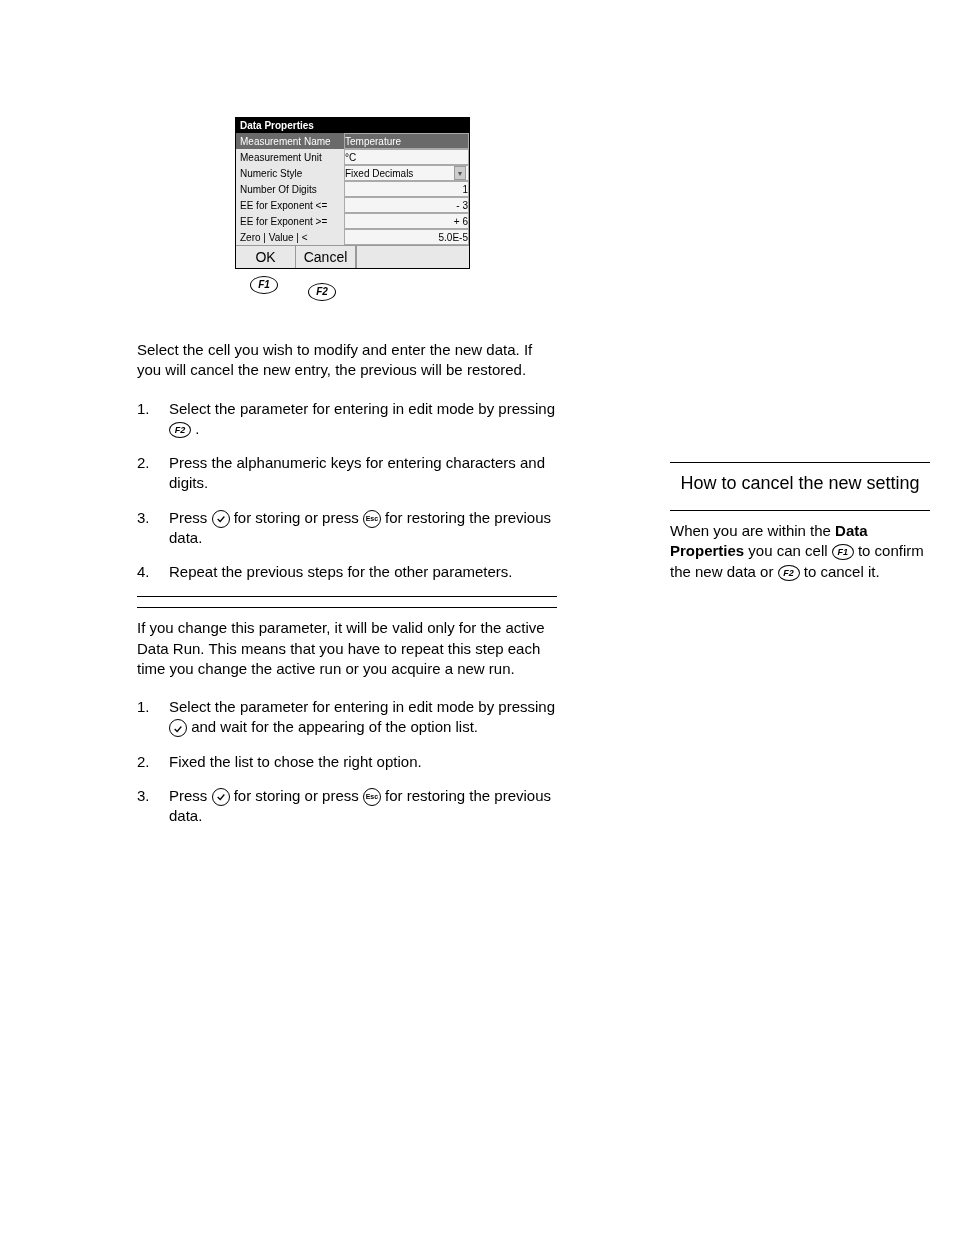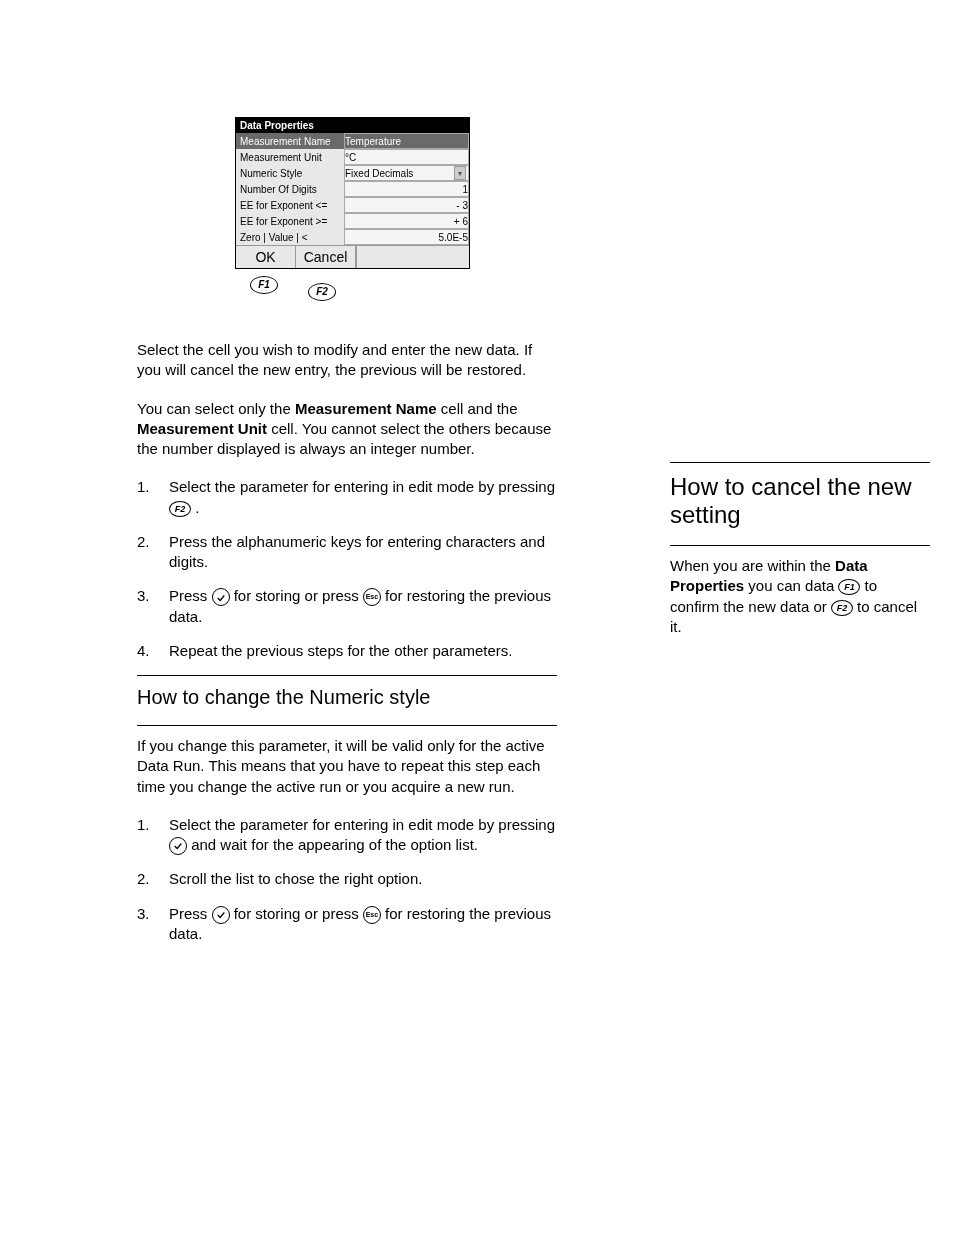--- a/index.html
+++ b/index.html
@@ -185,23 +185,20 @@
   <span class="keyicon">F1</span>
 </div>
 <div class="fkey-under" style="left:308px; top:282px;">
   <span class="keyicon">F2</span>
 </div>
 
 <div class="content" style="left:137px; top:340px; width:420px;">
 
   <p class="para">Select the cell you wish to modify and enter the new data. If you will cancel the new entry, the previous will be restored.</p>
 
-  <p class="para">
-    <span>You can select only the </span><span class="bold">Measurement Name</span><span> cell and the </span><span class="bold">Measurement Unit</span><span> cell. You cannot select the others because the number displayed is always an integer number.</span>
-  </p>
 
 
   <div class="step">
     <div class="step-num">1.</div>
     <div class="step-body">
       <span>Select the parameter for entering in edit mode by pressing </span>
       <span class="keyicon small inline-key">F2</span>
       <span>.</span>
     </div>
   </div>
@@ -223,62 +220,61 @@
       <span> for restoring the previous data.</span>
     </div>
   </div>
 
   <div class="step">
     <div class="step-num">4.</div>
     <div class="step-body">Repeat the previous steps for the other parameters.</div>
   </div>
 
   <hr class="rule">
-  <div class="heading">How to change the Numeric style</div>
   <hr class="rule">
 
   <p class="para">If you change this parameter, it will be valid only for the active Data Run. This means that you have to repeat this step each time you change the active run or you acquire a new run.</p>
 
 
   <div class="step">
     <div class="step-num">1.</div>
     <div class="step-body">
       <span>Select the parameter for entering in edit mode by pressing </span>
       <span class="keyicon round inline-key"><svg viewBox="0 0 12 12">
             <path d="M2 6 L5 9 L10 3" fill="none" stroke="#000" stroke-width="1.5"></path>
           </svg></span>
       <span> and wait for the appearing of the option list.</span>
     </div>
   </div>
 
   <div class="step">
     <div class="step-num">2.</div>
-    <div class="step-body">Scroll the list to chose the right option.</div>
+    <div class="step-body">Fixed the list to chose the right option.</div>
   </div>
 
   <div class="step">
     <div class="step-num">3.</div>
     <div class="step-body">
       <span>Press </span>
       <span class="keyicon round inline-key"><svg viewBox="0 0 12 12">
             <path d="M2 6 L5 9 L10 3" fill="none" stroke="#000" stroke-width="1.5"></path>
           </svg></span>
       <span> for storing or press </span>
       <span class="keyicon round inline-key" style="font-style:normal; font-size:7px;">Esc</span>
       <span> for restoring the previous data.</span>
     </div>
   </div>
 
 </div>
 
 <div class="content" style="left:670px; top:458px; width:260px;">
   <hr class="rule">
-  <div class="heading" style="font-size:24px;">How to cancel the new setting</div>
+  <div class="heading" style="font-size:18px;text-align:center;">How to cancel the new setting</div>
   <hr class="rule">
 
   <p class="para">
-    <span>When you are within the </span><span class="bold">Data Properties</span><span> you can data </span>
+    <span>When you are within the </span><span class="bold">Data Properties</span><span> you can cell </span>
     <span class="keyicon small inline-key">F1</span>
     <span> to confirm the new data or </span>
     <span class="keyicon small inline-key">F2</span>
     <span> to cancel it.</span>
   </p>
 </div>
 
 </body></html>

